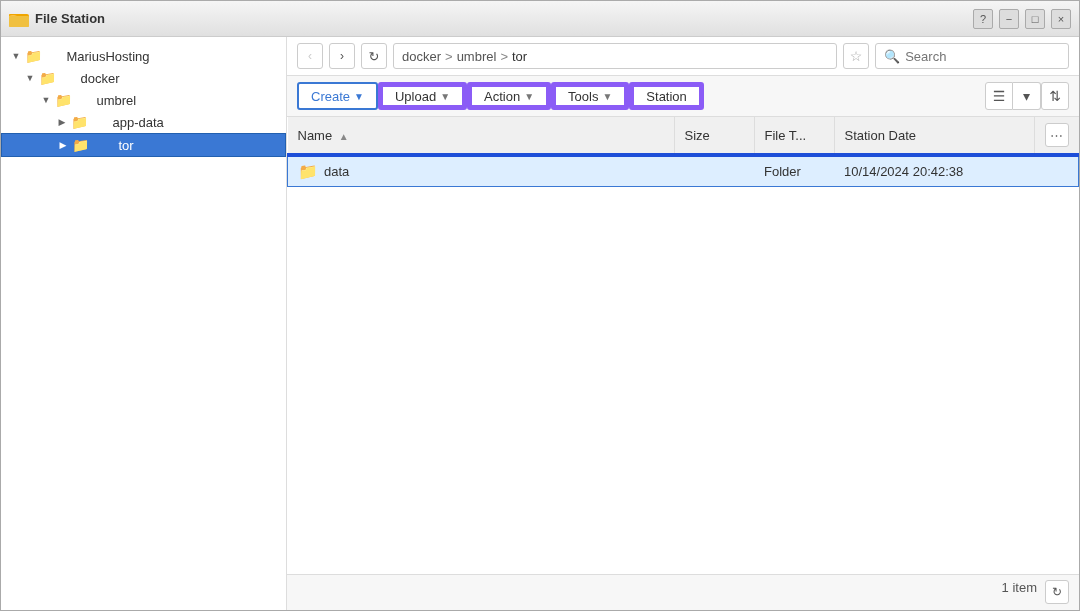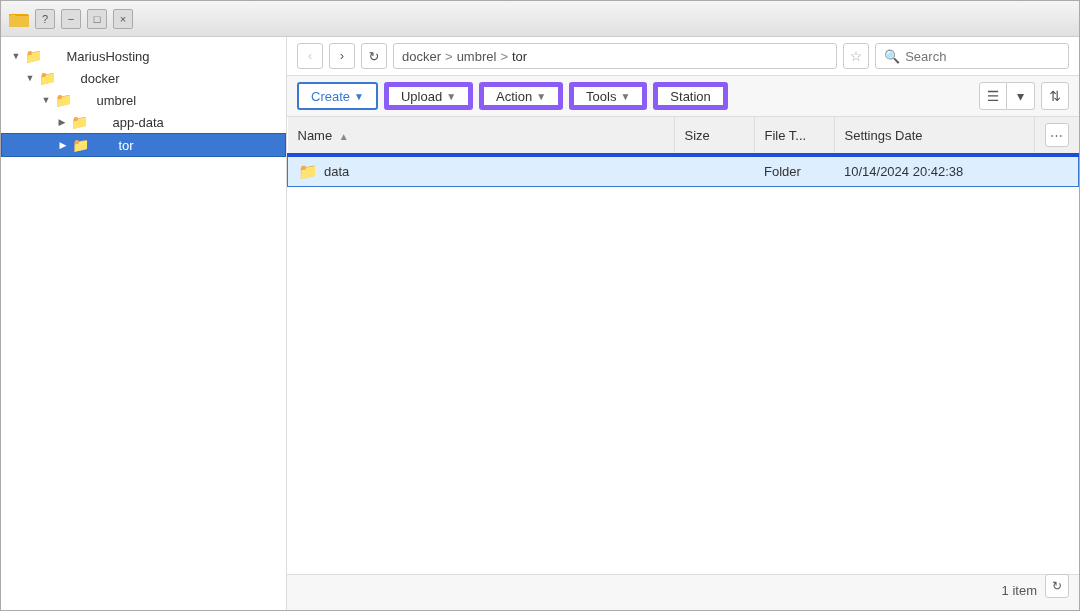--- a/index.html
+++ b/index.html
@@ -201,21 +201,20 @@
       width: 100%;
       background: transparent;
     }
     
     .toolbar-actions {
       display: flex;
       align-items: center;
       padding: 6px 10px;
       border-bottom: 1px solid #ddd;
       background: #f7f7f7;
-      gap: 6px;
       flex-shrink: 0;
     }
     .action-btn {
       height: 28px;
       padding: 0 12px;
       background: #fff;
       border: 5px solid #8b5cf6;
       border-radius: 3px;
       display: flex;
       align-items: center;
@@ -306,23 +305,23 @@
       align-items: center;
       gap: 6px;
     }
     .file-icon { font-size: 16px; color: #f0a500; }
     
     .status-bar {
       height: 36px;
       border-top: 1px solid #ddd;
       background: #f7f7f7;
       display: flex;
-      align-items: flex-end;
+      align-items: flex-start;
       justify-content: flex-end;
-      padding: 12px 10px;
+      padding: 5px 10px;
       gap: 8px;
       flex-shrink: 0;
       font-size: 13px;
       color: #555;
     }
     .three-dots-btn {
       width: 24px;
       height: 24px;
       background: #fff;
       border: 1px solid #ccc;
@@ -347,20 +346,21 @@
   <div class="title-bar">
     <div class="title-bar-icon">
       
       <svg width="20" height="20" viewBox="0 0 20 20">
         <rect x="0" y="5" width="20" height="13" rx="2" fill="#f0a500"></rect>
         <rect x="0" y="5" width="9" height="3" rx="1" fill="#f0a500"></rect>
         <path d="M0 7 Q4 5 8 7 L9 8 H0 Z" fill="#ffc44d"></path>
         <rect x="0" y="7" width="20" height="11" rx="1" fill="#f0c040"></rect>
       </svg>
     </div>
+    <span class="title-bar-title">File Station</span>
     <div class="title-bar-controls">
       <div class="title-btn">?</div>
       <div class="title-btn">−</div>
       <div class="title-btn">□</div>
       <div class="title-btn">×</div>
     </div>
   </div>
 
   <div class="main-content">
 
@@ -453,21 +453,21 @@
                 <span>Name</span>
                 <span class="sort-arrow">▲</span>
               </th>
               <th style="width:80px;">
                 <span>Size</span>
               </th>
               <th style="width:80px;">
                 <span>File T...</span>
               </th>
               <th style="width:200px;">
-                <span>Settings Date</span>
+                <span>Station Date</span>
               </th>
               <th class="col-options" style="width:36px;border-right:none;">
                 <div class="three-dots-btn">⋯</div>
               </th>
             </tr>
           </thead>
           <tbody>
             <tr class="selected">
               <td>
                 <div class="file-name-cell">

